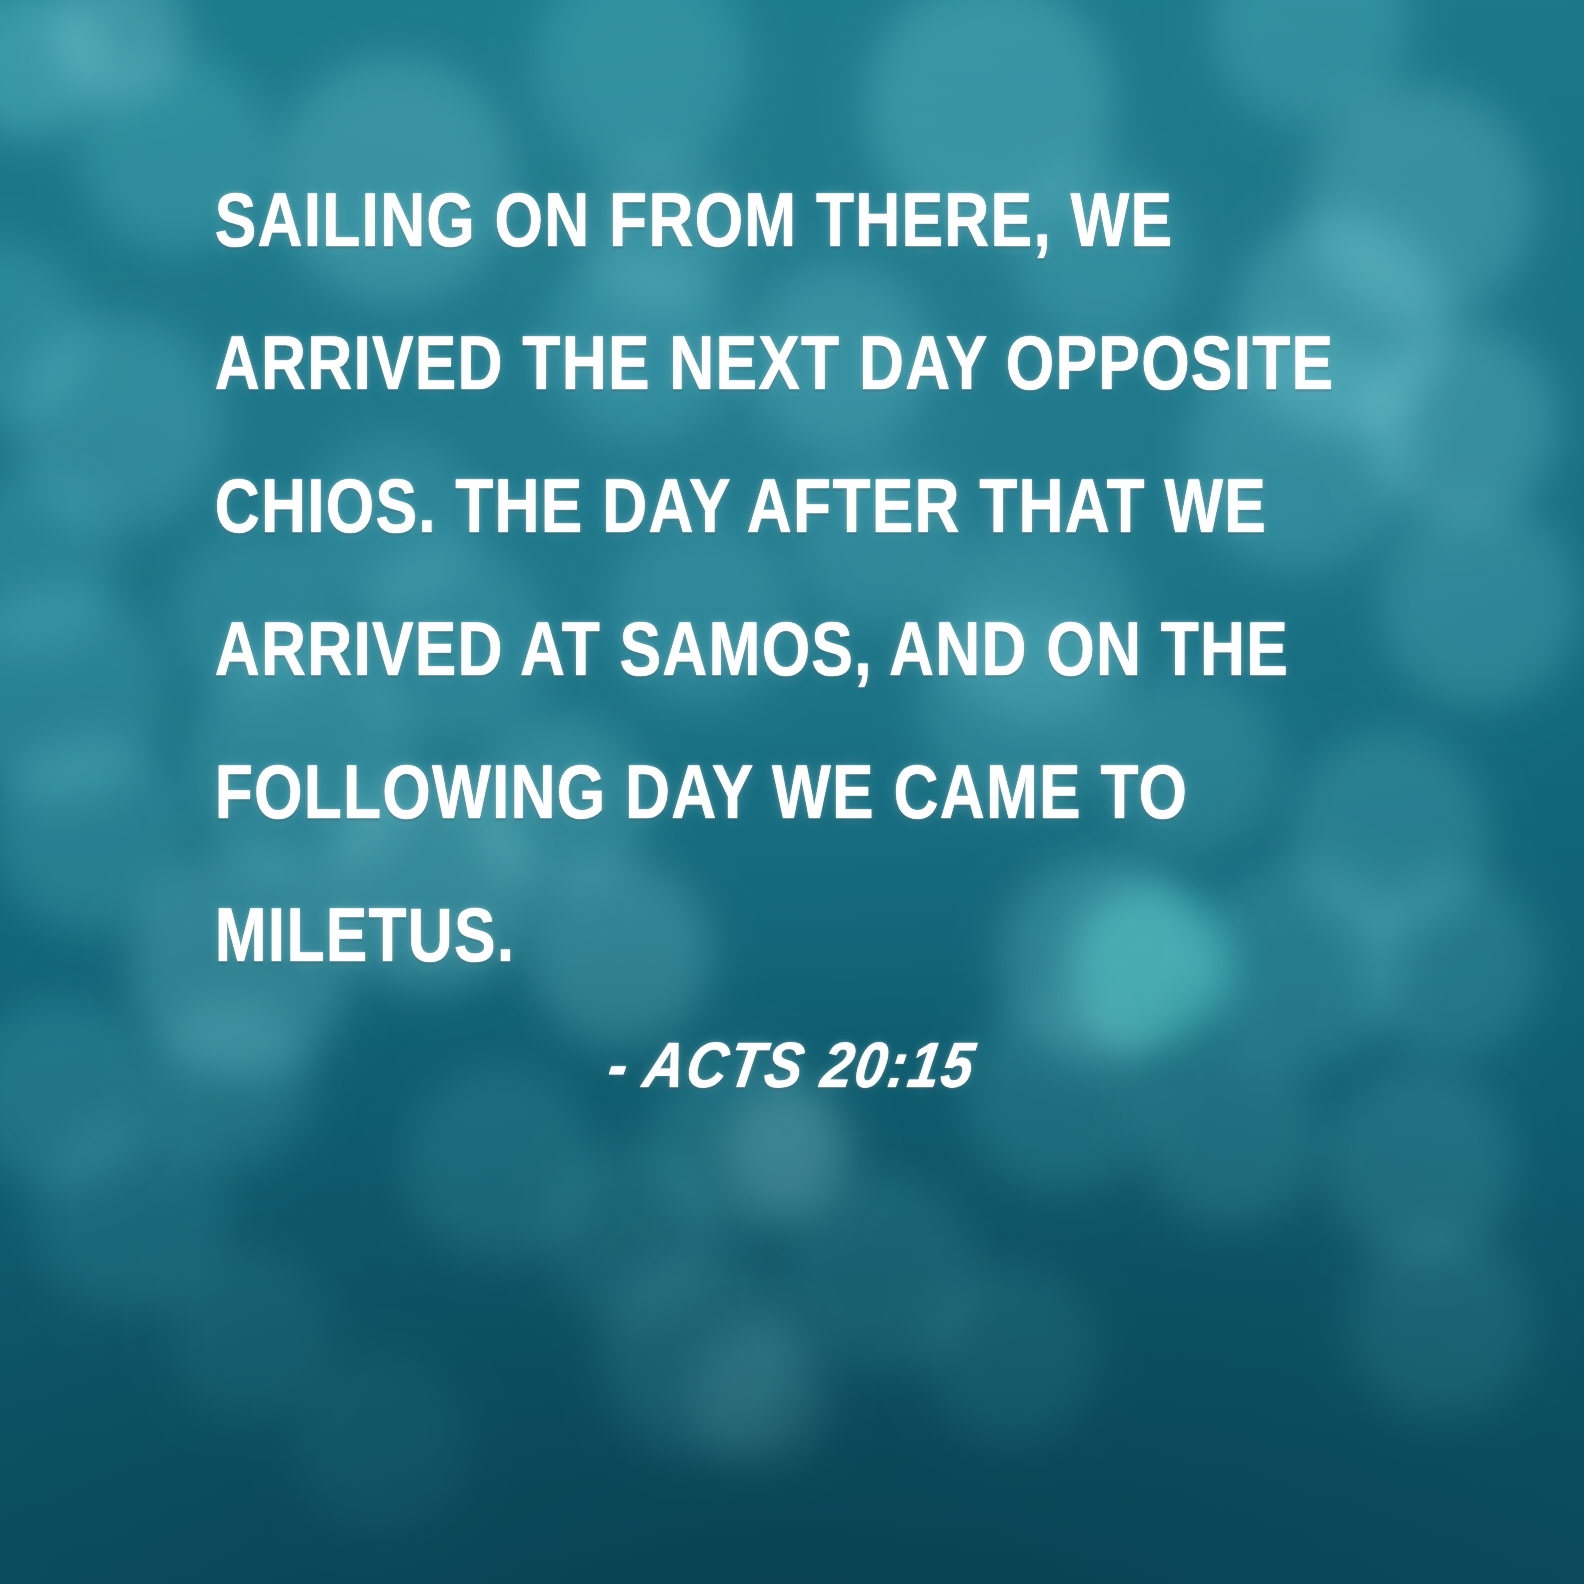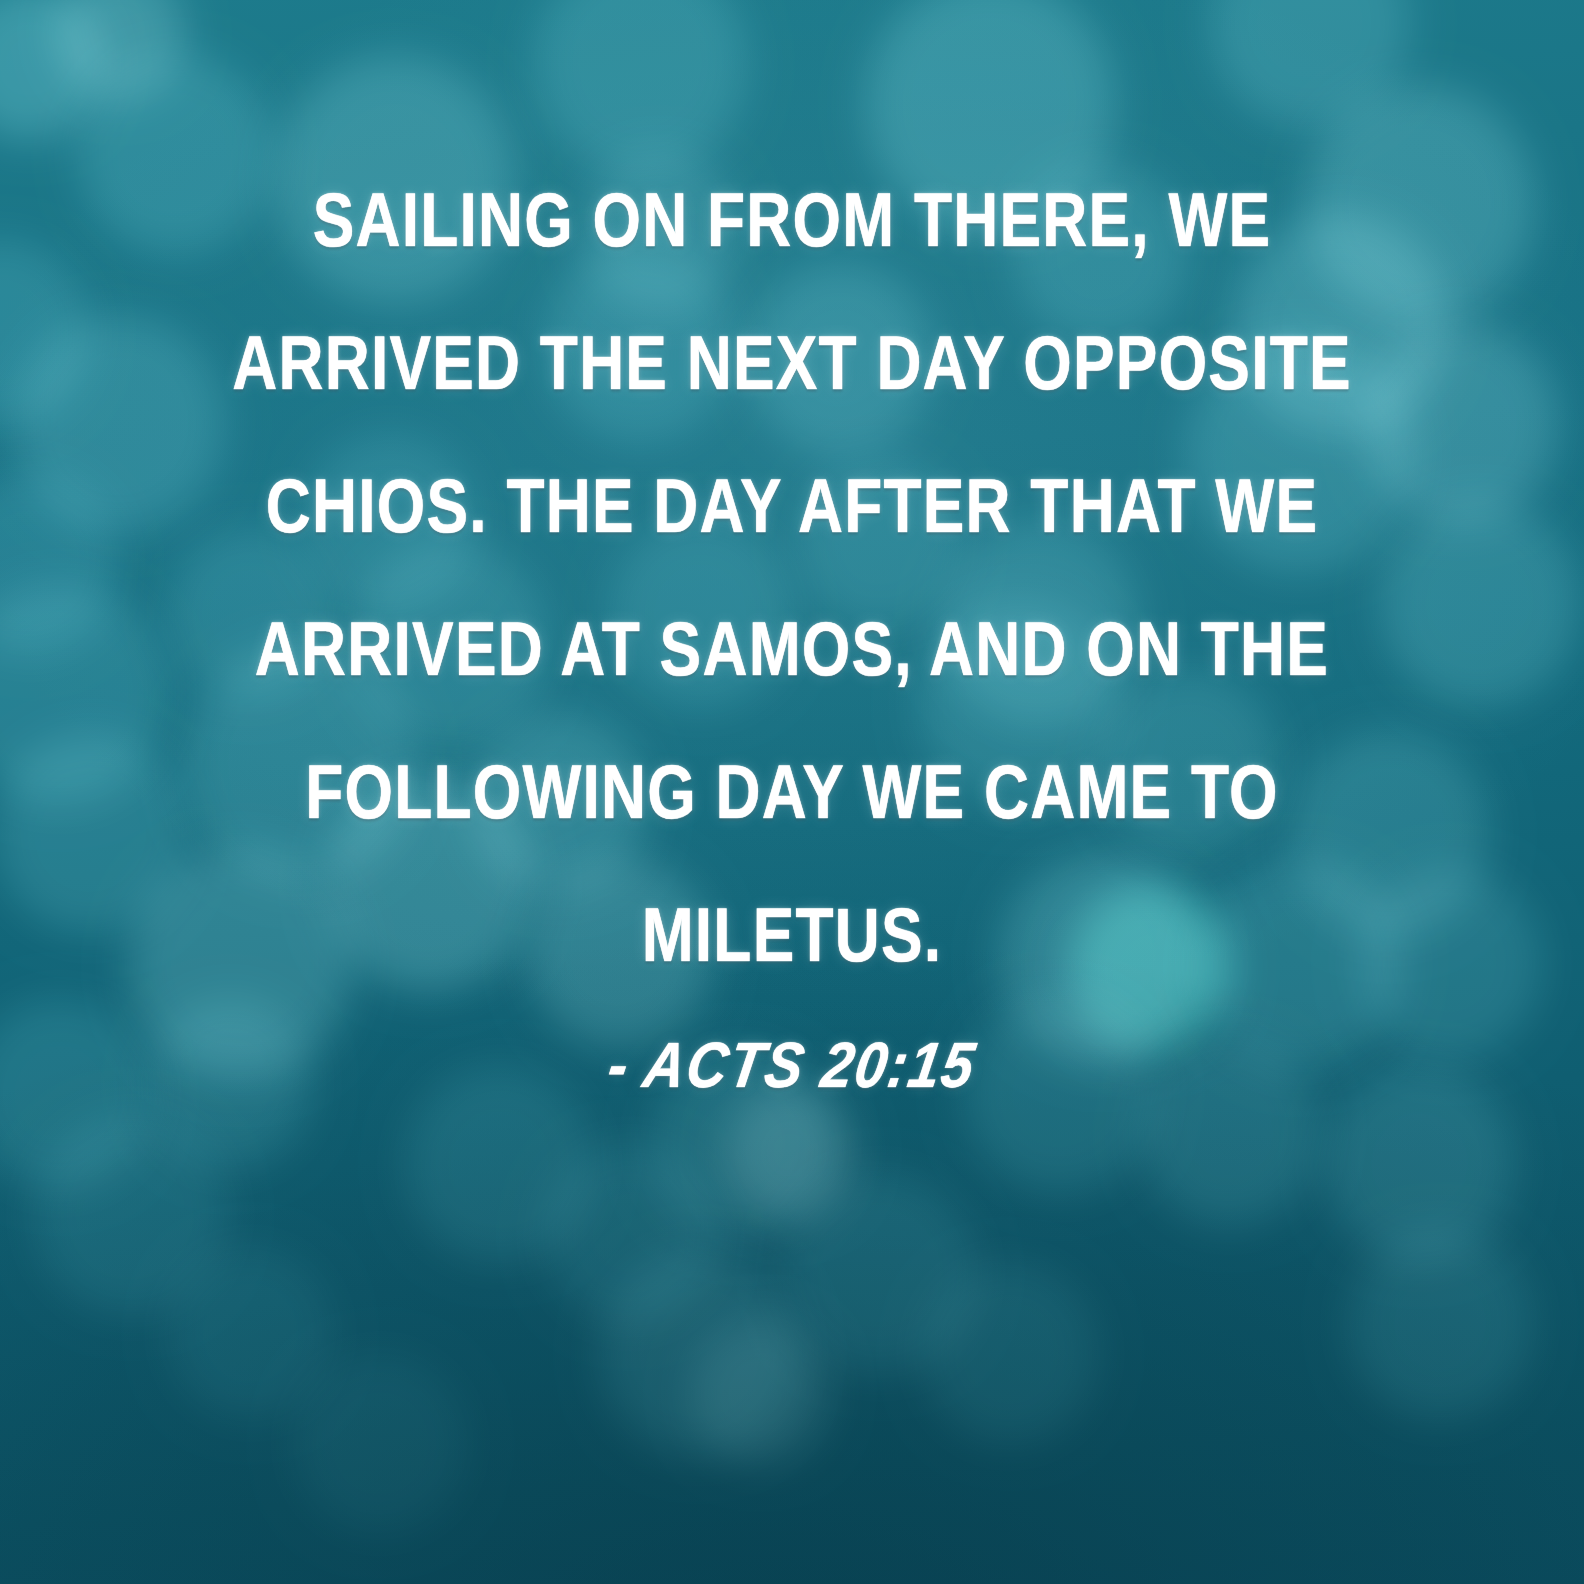--- a/index.html
+++ b/index.html
@@ -49,21 +49,20 @@
     filter:blur(11px);
     mix-blend-mode:screen;
   }
   .bokeh.soft { filter:blur(20px); }
 
   
   #verse-block{
     position:absolute;
     left:0; right:0;
     top:148px;
-    text-align:center;
     padding:0 88px;
   }
 
   .verse-line{
     display:block;
     color:#ffffff;
     font-family:"Liberation Sans", sans-serif;
     font-size:76px;
     line-height:143px;
     font-weight:700;

